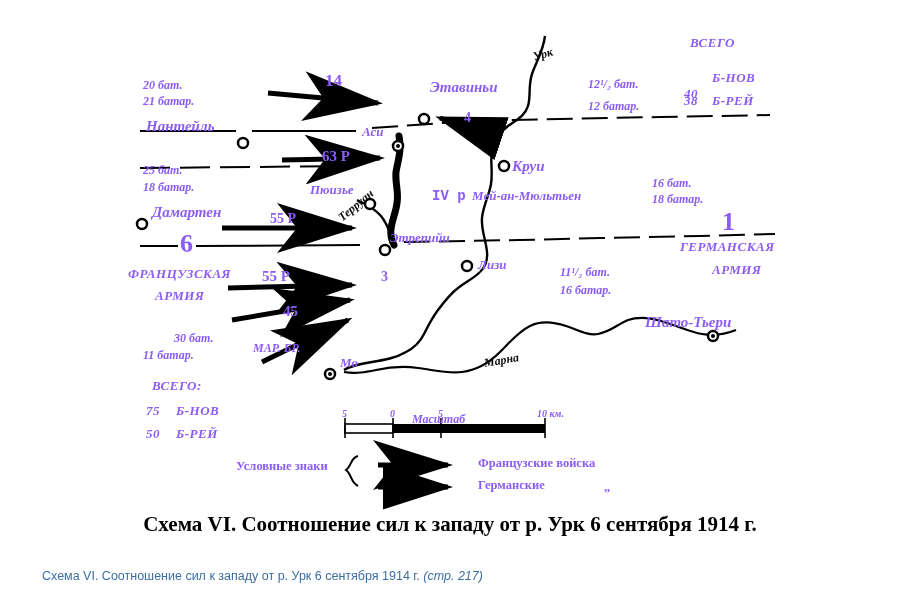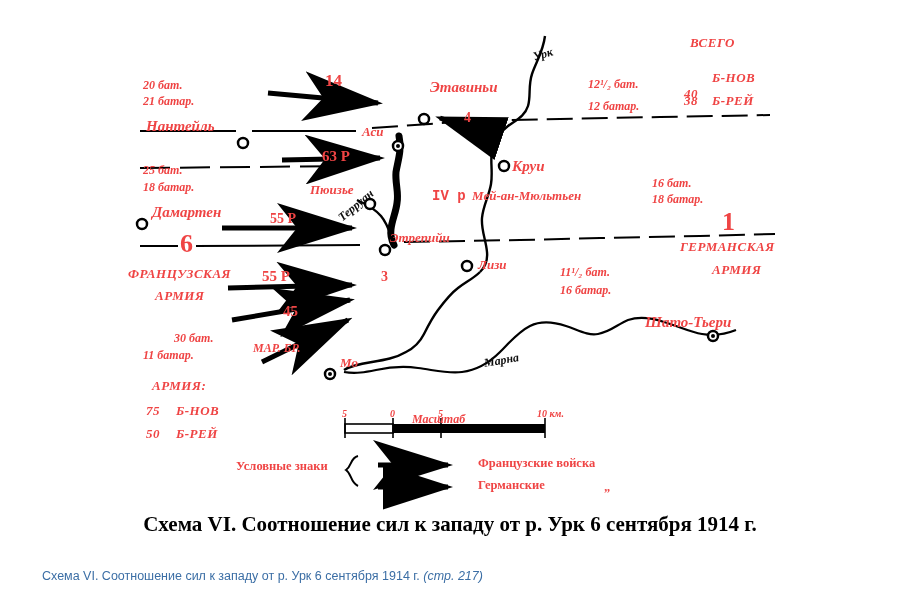--- a/index.html
+++ b/index.html
@@ -24,21 +24,21 @@
   svg.map-canvas {
     position: absolute;
     left: 0;
     top: 0;
     width: 900px;
     height: 612px;
   }
   .lbl {
     position: absolute;
     white-space: nowrap;
-    color: #ef4444;
+    color: #8b5cf6;
     font-family: "Liberation Serif", serif;
   }
   .place {
     font-style: italic;
     font-weight: bold;
     font-size: 15px;
   }
   .place-sm {
     font-style: italic;
     font-weight: bold;
@@ -231,21 +231,21 @@
   <div class="lbl armytag" style="left:155px; top:288px;">АРМИЯ</div>
   <div class="lbl armytag" style="left:680px; top:239px;">ГЕРМАНСКАЯ</div>
   <div class="lbl armytag" style="left:712px; top:262px;">АРМИЯ</div>
 
   <div class="lbl armytag" style="left:690px; top:35px;">ВСЕГО</div>
   <div class="lbl armytag" style="left:684px; top:86px;">40</div>
   <div class="lbl armytag" style="left:712px; top:70px;">Б-НОВ</div>
   <div class="lbl armytag" style="left:684px; top:93px;">38</div>
   <div class="lbl armytag" style="left:712px; top:93px;">Б-РЕЙ</div>
 
-  <div class="lbl armytag" style="left:152px; top:378px;">АРМИЯ:</div>
+  <div class="lbl armytag" style="left:152px; top:378px;">ВСЕГО:</div>
   <div class="lbl armytag" style="left:146px; top:403px;">75</div>
   <div class="lbl armytag" style="left:176px; top:403px;">Б-НОВ</div>
   <div class="lbl armytag" style="left:146px; top:426px;">50</div>
   <div class="lbl armytag" style="left:176px; top:426px;">Б-РЕЙ</div>
 
   <div class="lbl scale-lbl" style="left:412px; top:384px;margin-top:28px;">Масштаб</div>
   <div class="lbl scale-lbl tiny" style="left:342px; top:408px;">5</div>
   <div class="lbl scale-lbl tiny" style="left:390px; top:408px;">0</div>
   <div class="lbl scale-lbl tiny" style="left:438px; top:408px;">5</div>
   <div class="lbl scale-lbl tiny" style="left:537px; top:408px;">10 км.</div>

